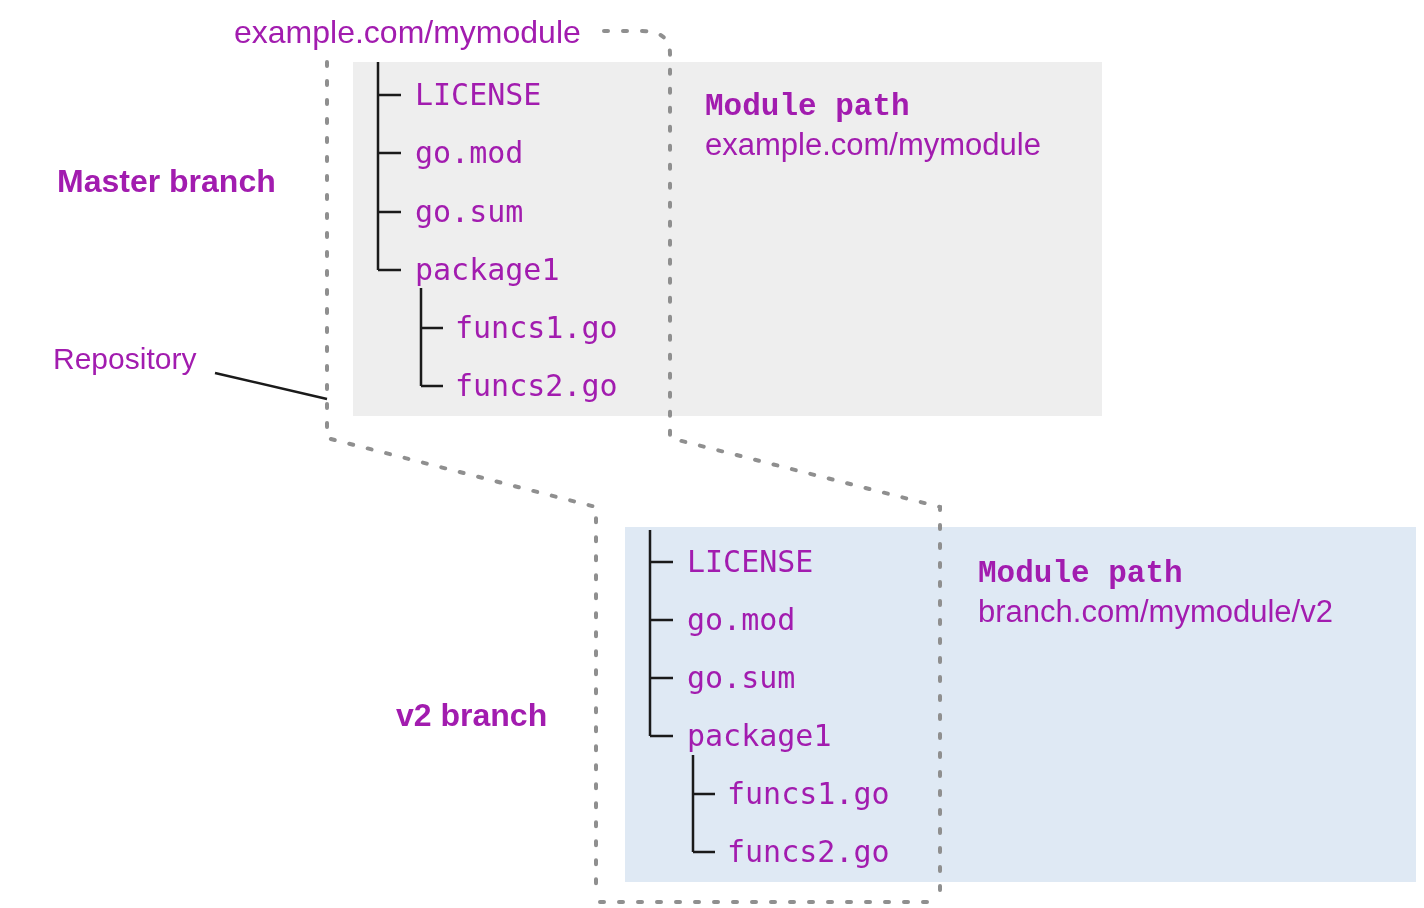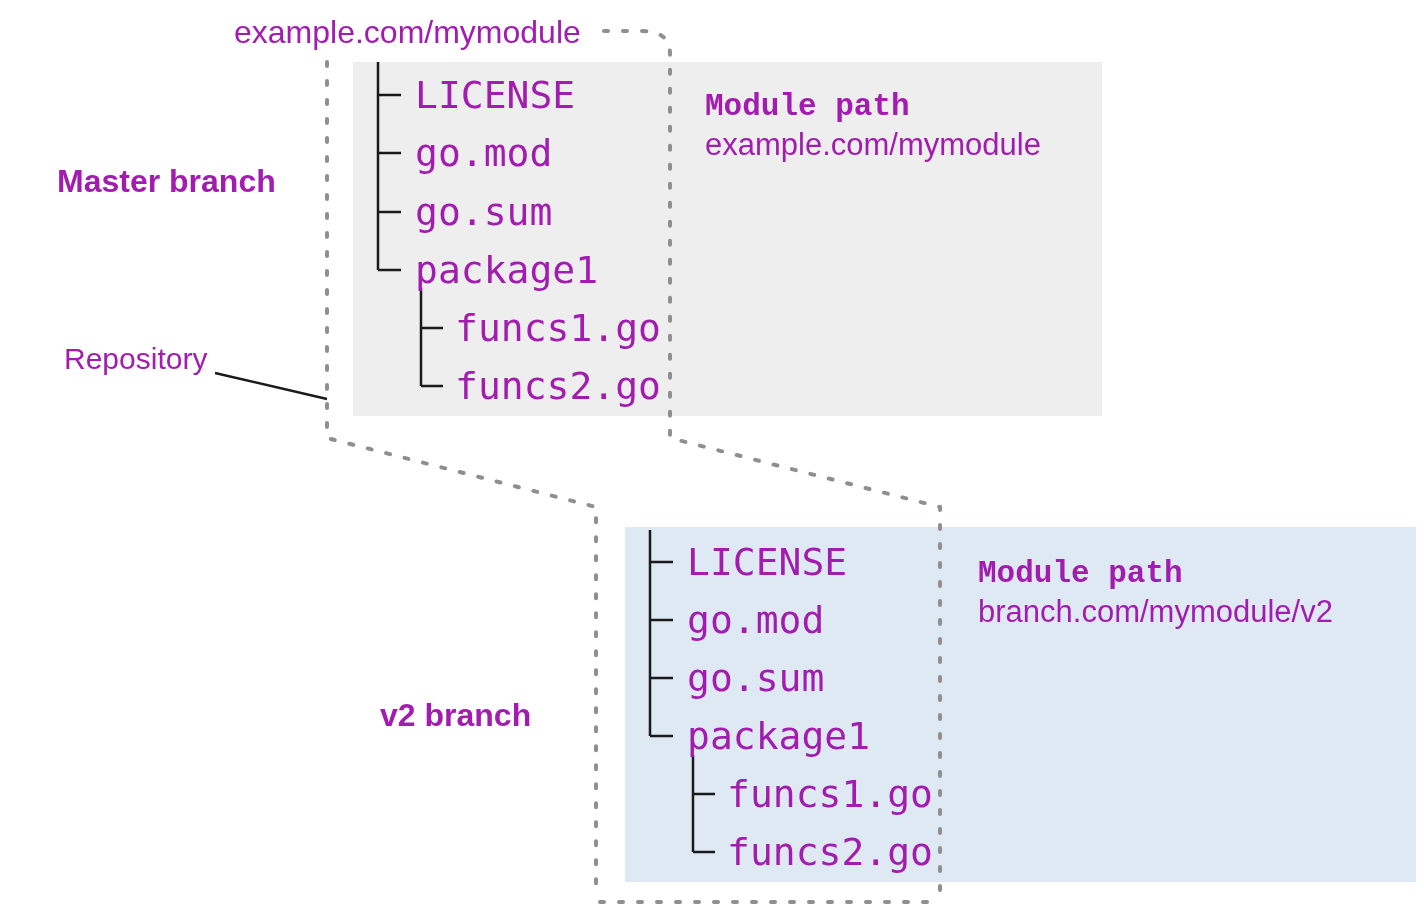--- a/index.html
+++ b/index.html
@@ -30,21 +30,21 @@
     font-size: 30px;
   }
   .label-lg {
     font-size: 32px;
   }
   .bold {
     font-weight: bold;
   }
   .mono {
     font-family: "DejaVu Sans Mono", "Liberation Mono", monospace;
-    font-size: 38px;
+    font-size: 30px;
   }
   .module-path {
     line-height: 38px;
     font-size: 31px;
   }
   .module-path .mp-title {
     font-weight: bold;
     font-family: Liberation Mono, monospace;
   }
 </style>
@@ -68,22 +68,22 @@
       <path d="M 378 62 V 270 M 378 95 H 401 M 378 153 H 401 M 378 212 H 401 M 378 270 H 401
                M 421 288 V 386 M 421 328 H 443 M 421 386 H 443"></path>
       <path d="M 650 530 V 736 M 650 562 H 673 M 650 620 H 673 M 650 678 H 673 M 650 736 H 673
                M 693 755 V 852 M 693 794 H 715 M 693 852 H 715"></path>
       <path d="M 215 373 L 327 399"></path>
     </g>
   </svg>
 
   <div class="txt label-lg" style="left:234px; top:14px;">example.com/mymodule</div>
   <div class="txt label-lg bold" style="left:57px; top:163px;">Master branch</div>
-  <div class="txt label" style="left:64px; top:341px;text-align:center;">Repository</div>
-  <div class="txt label-lg bold" style="left:380px; top:697px;text-align:right;">v2 branch</div>
+  <div class="txt label" style="left:53px; top:341px;text-align:center;">Repository</div>
+  <div class="txt label-lg bold" style="left:396px; top:697px;text-align:right;">v2 branch</div>
 
   <div>
     <div class="txt mono" style="left:415px; top:77px;">LICENSE</div>
     <div class="txt mono" style="left:415px; top:135px;">go.mod</div>
     <div class="txt mono" style="left:415px; top:194px;">go.sum</div>
     <div class="txt mono" style="left:415px; top:252px;">package1</div>
     <div class="txt mono" style="left:455px; top:310px;">funcs1.go</div>
     <div class="txt mono" style="left:455px; top:368px;">funcs2.go</div>
   </div>
 

